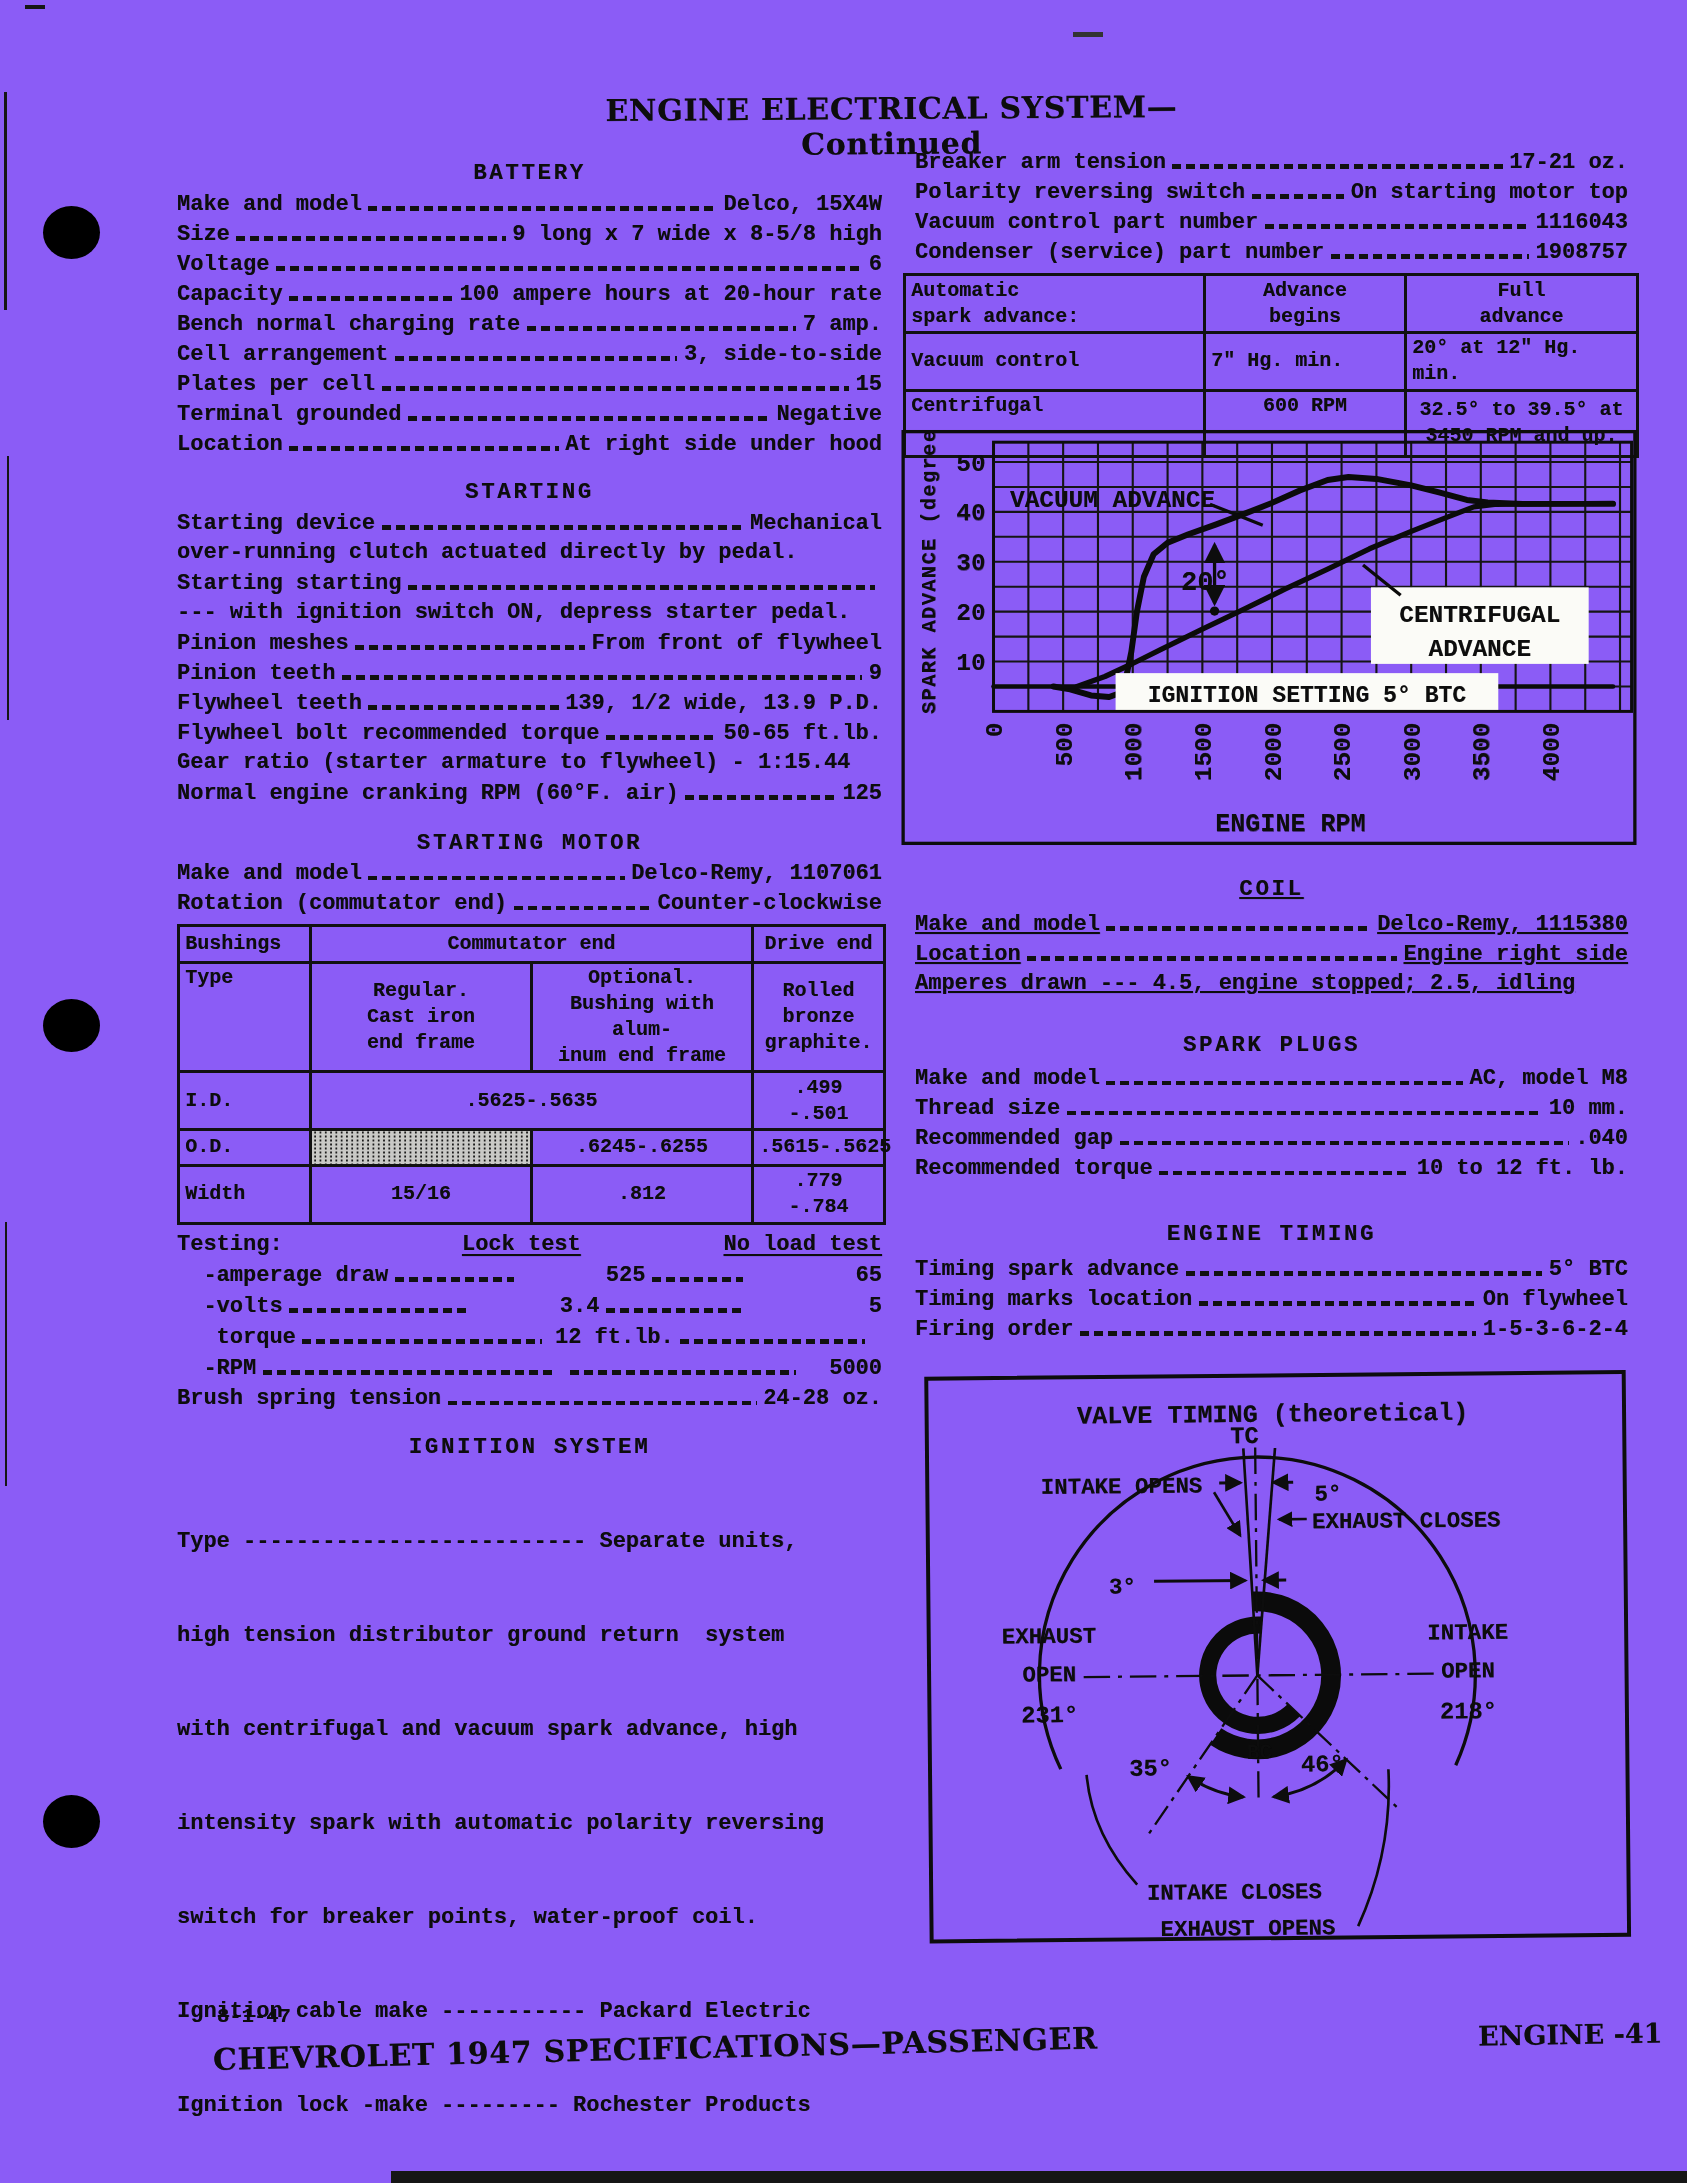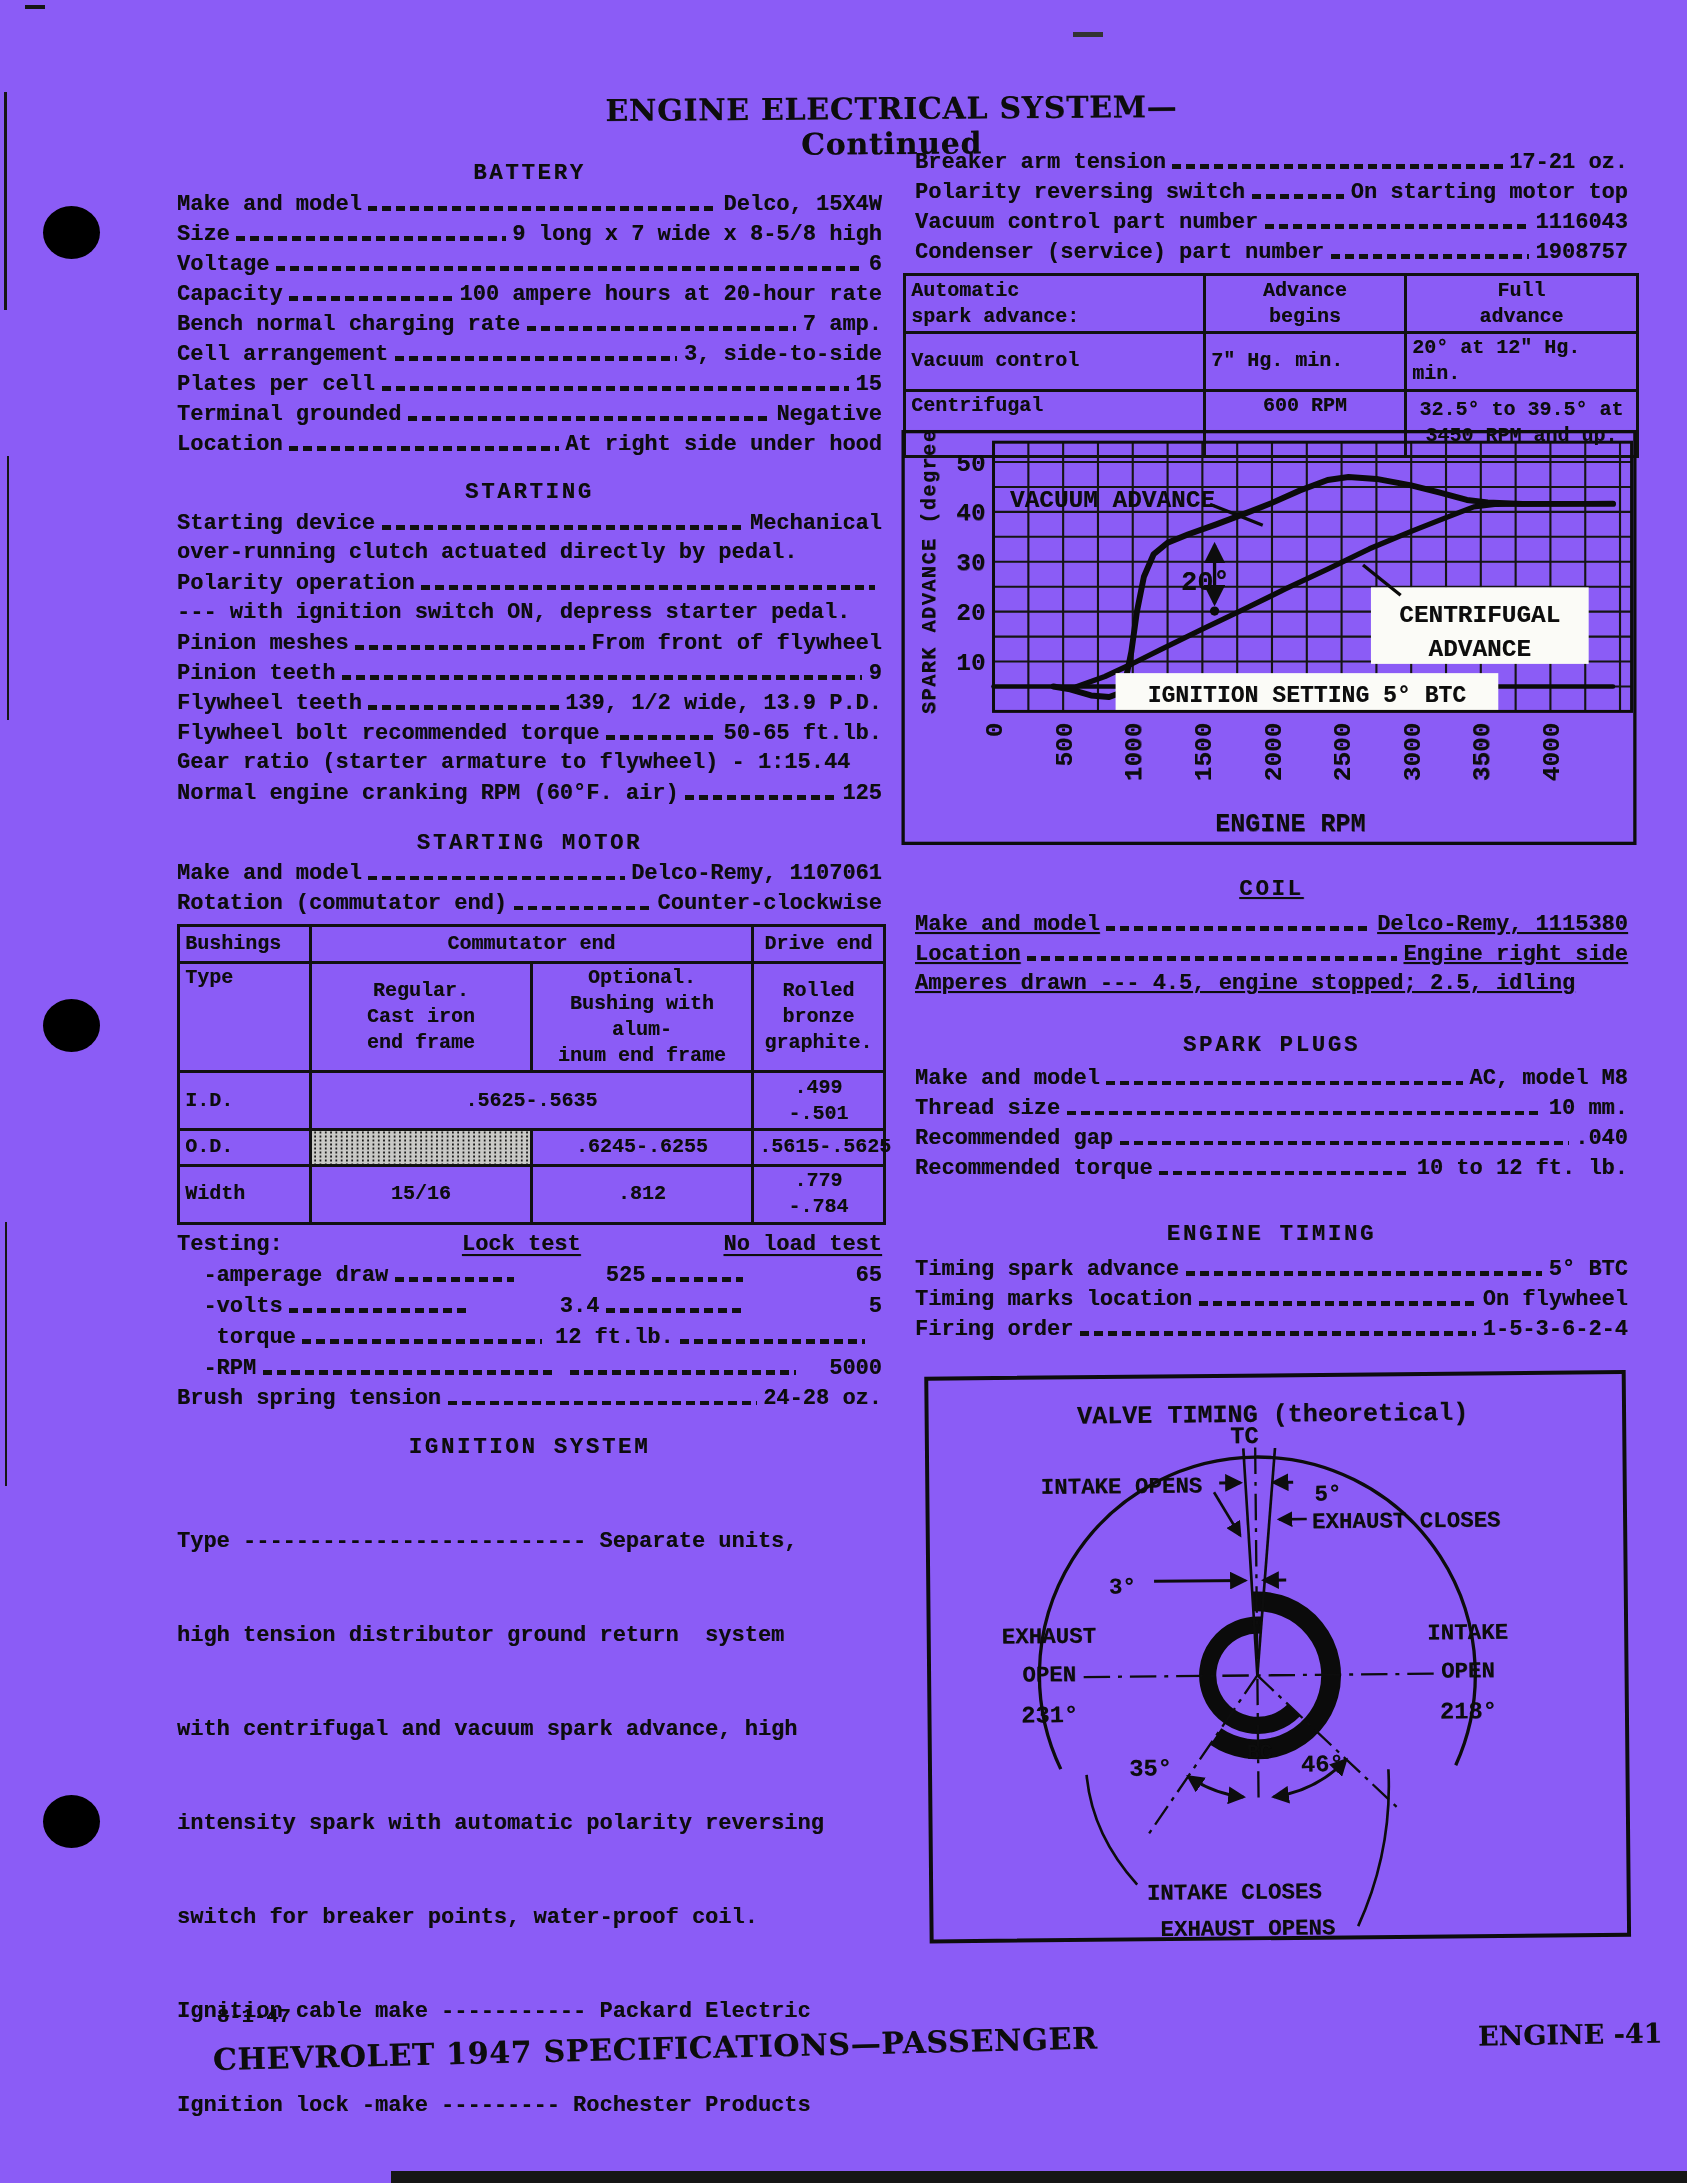--- a/index.html
+++ b/index.html
@@ -77,21 +77,21 @@
       <div class="sl"><span class="lbl">Cell arrangement</span><span class="leader"></span><span class="val">3, side-to-side</span></div>
       <div class="sl"><span class="lbl">Plates per cell</span><span class="leader"></span><span class="val">15</span></div>
       <div class="sl"><span class="lbl">Terminal grounded</span><span class="leader"></span><span class="val">Negative</span></div>
       <div class="sl"><span class="lbl">Location</span><span class="leader"></span><span class="val">At right side under hood</span></div>
     </div>
 
     <div class="sec-h" style="margin-top:17px;">STARTING</div>
     <div>
       <div class="sl"><span class="lbl">Starting device</span><span class="leader"></span><span class="val">Mechanical</span></div>
       <div class="tline">over-running clutch actuated directly by pedal.</div>
-      <div class="sl"><span class="lbl">Polarity operation</span><span class="leader"></span><span class="val"></span></div>
+      <div class="sl"><span class="lbl">Starting starting</span><span class="leader"></span><span class="val"></span></div>
       <div class="tline">--- with ignition switch ON, depress starter pedal.</div>
       <div class="sl"><span class="lbl">Pinion meshes</span><span class="leader"></span><span class="val">From front of flywheel</span></div>
       <div class="sl"><span class="lbl">Pinion teeth</span><span class="leader"></span><span class="val">9</span></div>
       <div class="sl"><span class="lbl">Flywheel teeth</span><span class="leader"></span><span class="val">139, 1/2 wide, 13.9 P.D.</span></div>
       <div class="sl"><span class="lbl">Flywheel bolt recommended torque</span><span class="leader"></span><span class="val">50-65 ft.lb.</span></div>
       <div class="tline">Gear ratio (starter armature to flywheel) - 1:15.44</div>
       <div class="sl"><span class="lbl">Normal engine cranking RPM (60°F. air)</span><span class="leader"></span><span class="val">125</span></div>
     </div>
 
     <div class="sec-h" style="margin-top:18.5px;">STARTING MOTOR</div>

